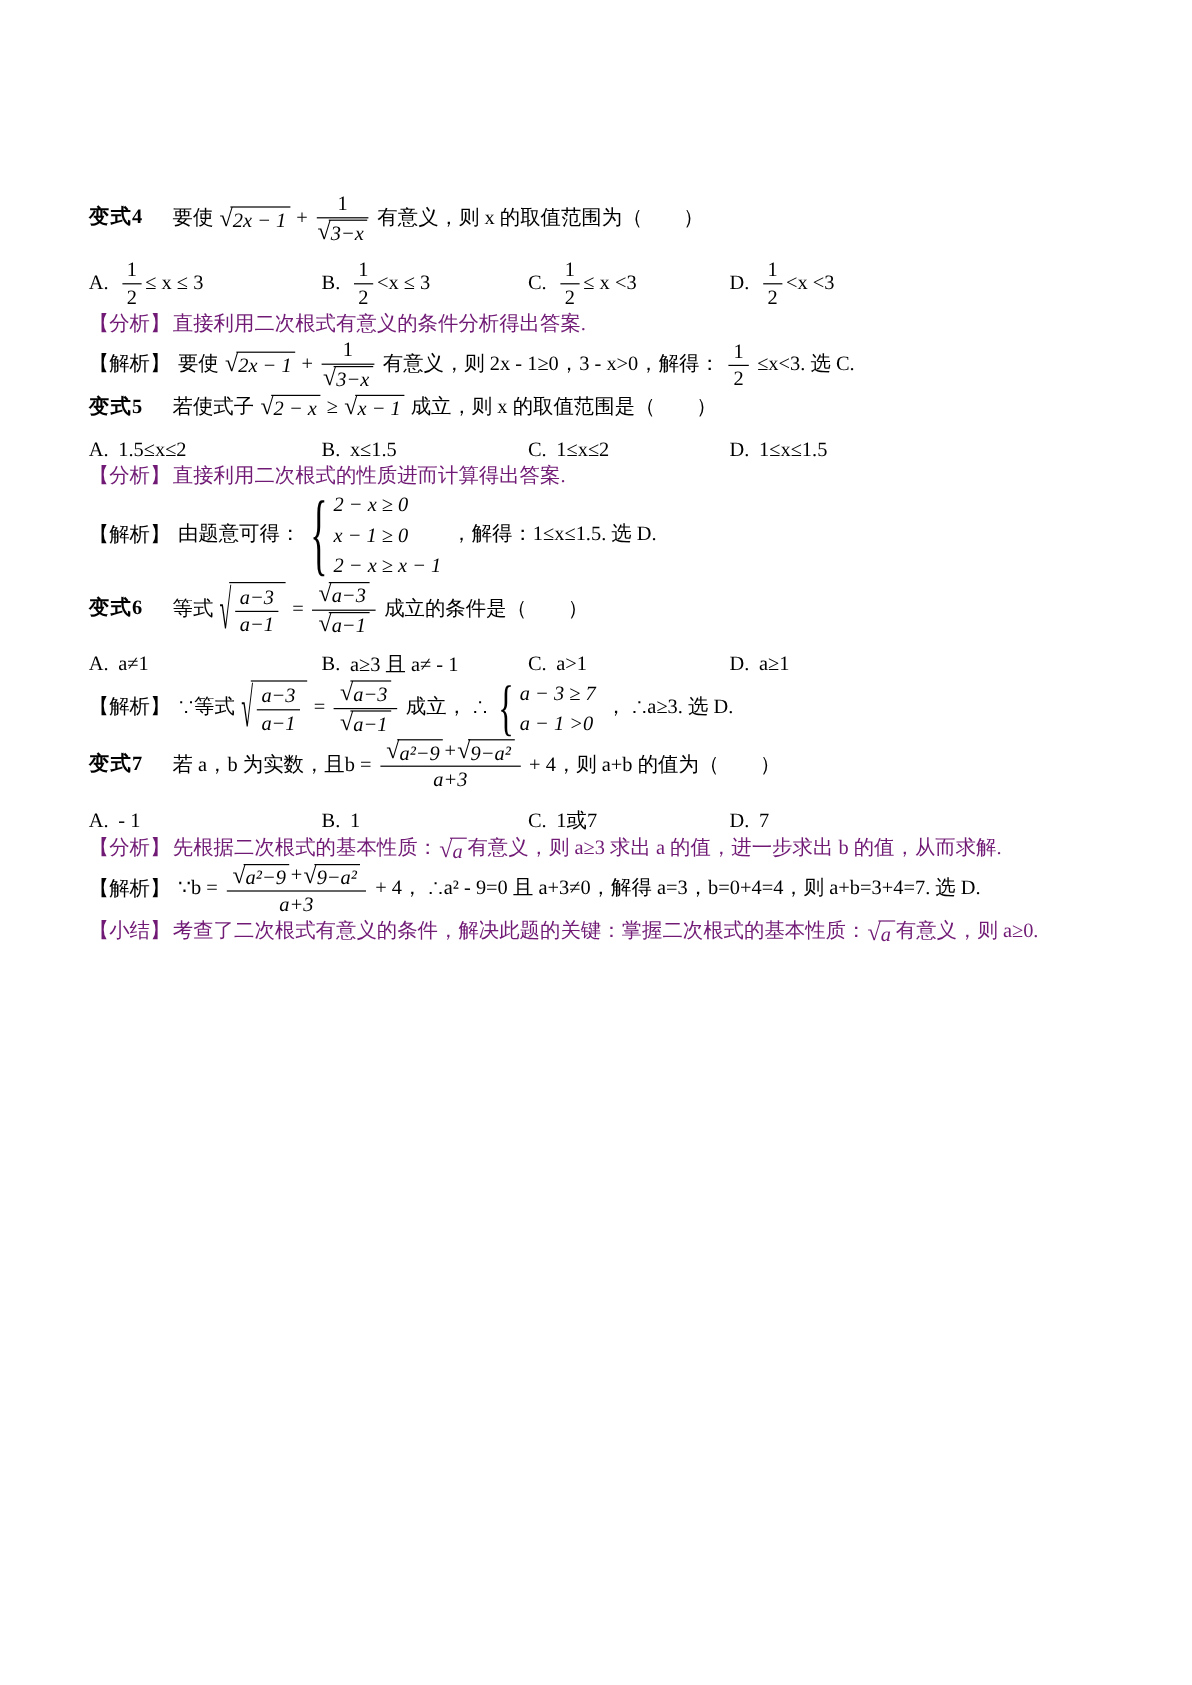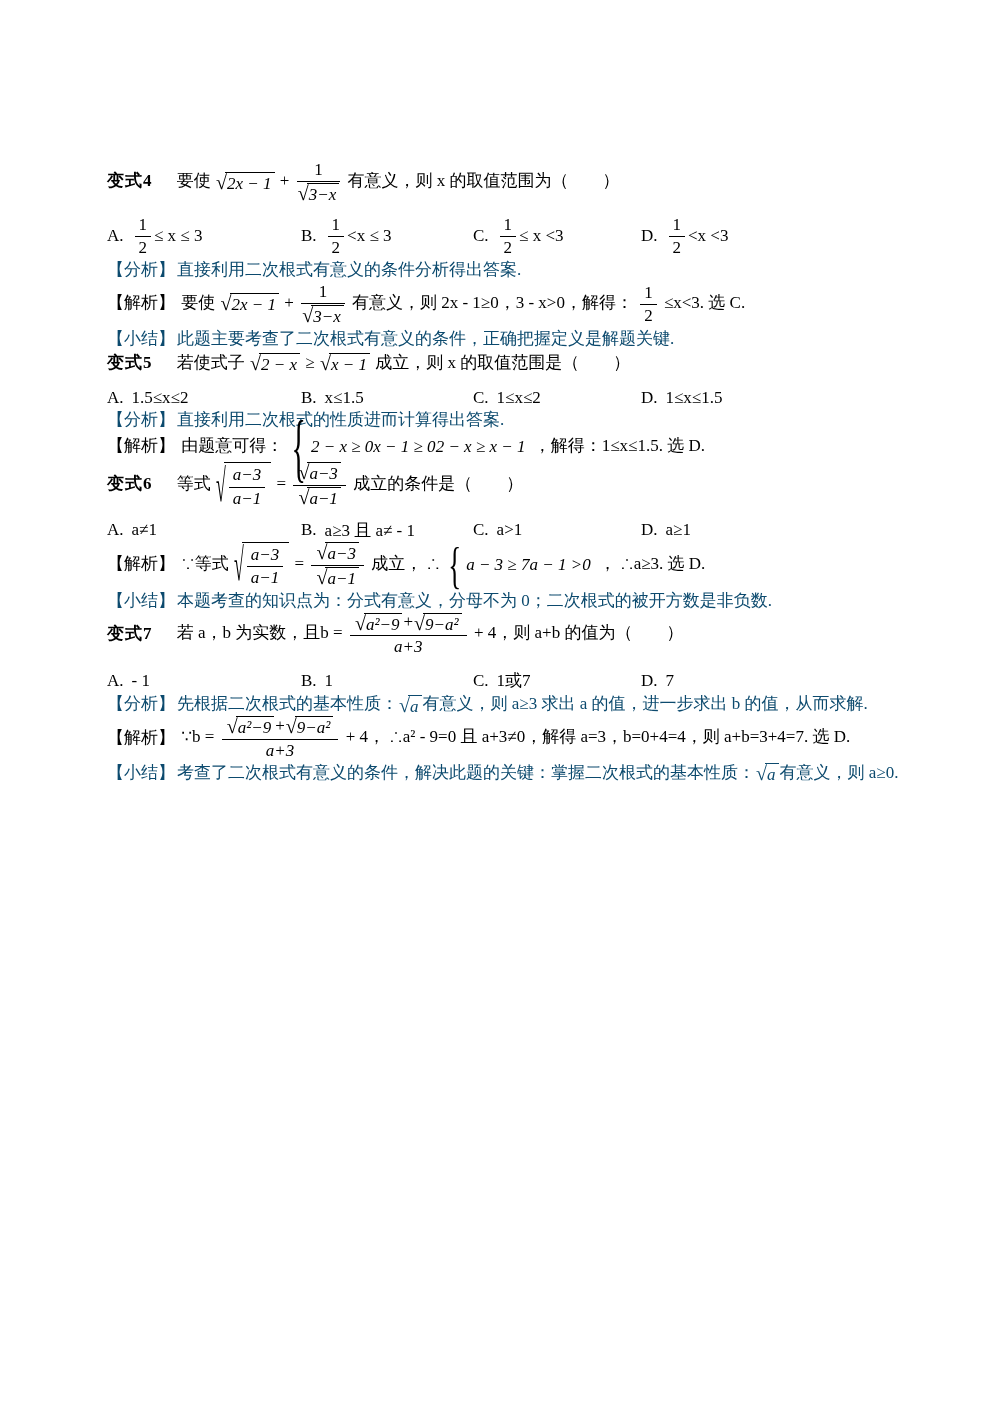--- a/index.html
+++ b/index.html
@@ -4,45 +4,45 @@
 <style>
   html,body{margin:0;padding:0;background:#ffffff;}
   .doc{
     position:relative;
     width:993px;height:1404px;
     background:#ffffff;
     font-family:"Liberation Serif","DejaVu Serif",serif;
     font-size:17px;color:#000000;
     overflow:hidden;
   }
-  .content{position:absolute;left:107px;top:160px;width:824px;}
+  .content{position:absolute;left:74px;top:160px;width:824px;}
   p.row{margin:0;line-height:1.4;}
   .mt10{margin-top:10px}.mt12{margin-top:12px}.mt14{margin-top:14px}
   .mt22{margin-top:22px}.mt30{margin-top:30px}.mt48{margin-top:48px}.mt56{margin-top:56px}.mt8{margin-top:8px}
   .plabel{font-weight:bold;margin-right:20px;letter-spacing:1px;}
-  .red{color:#0c4a6e;}
+  .red{color:#701a75;}
   .tag{margin-right:2px;}
   .it{font-style:italic;}
   
   .sqrt{display:inline-flex;align-items:flex-start;vertical-align:middle;white-space:nowrap;margin:0 1px;}
   .sqrt .rad{display:inline-block;line-height:1;font-size:1.18em;margin-right:-2px;}
   .sqrt .vinc{display:inline-block;border-top:1.4px solid currentColor;padding:1px 3px 0 2px;line-height:1.15;}
   .sqrt.tall{align-items:center;}
   .sqrt.tall .rad{transform:scaleY(2.55);transform-origin:50% 42%;font-size:1.05em;}
   .sqrt.tall .vinc{padding-top:2px;}
   
   .frac{display:inline-flex;flex-direction:column;vertical-align:middle;text-align:center;line-height:1.18;margin:0 3px;}
   .frac .num{display:block;border-bottom:1.4px solid currentColor;padding:0 4px 1px;}
   .frac .den{display:block;padding-top:1px;}
   
   .cases{display:inline-flex;align-items:center;vertical-align:middle;margin:0 4px;}
   .cases .brace{display:inline-block;line-height:1;margin-right:5px;}
   .cases.c3 .brace{font-size:30px;transform:scaleY(2.55);transform-origin:center;}
   .cases.c2 .brace{font-size:27px;transform:scaleY(1.9);transform-origin:center;}
-  .cases .case-col{display:inline-flex;flex-direction:row;align-items:flex-start;line-height:1.5;}
+  .cases .case-col{display:inline-flex;flex-direction:column;align-items:flex-start;line-height:1.5;}
   
   .opts{display:flex;align-items:center;}
   .opt{display:flex;align-items:center;}
   .opt .opt-label{margin-right:8px;}
   .opt1{width:194px}.opt2{width:172px}.opt3{width:168px}.opt4{flex:1}
 </style>
 </head>
 <body>
 
 <div class="doc">
@@ -121,23 +121,20 @@
             </span></span>
         </span>
       <span>有意义，则 2x - 1≥0，3 - x&gt;0，解得：</span>
       <span class="frac">
           <span class="num">1</span>
           <span class="den">2</span>
         </span>
       <span>≤x&lt;3. 选 C.</span>
     </p>
 
-    <p class="row mt10 red">
-      <span class="tag">【小结】</span><span>此题主要考查了二次根式有意义的条件，正确把握定义是解题关键.</span>
-    </p>
 
     <p class="row mt56">
       <span class="plabel">变式5</span>
       <span>若使式子</span>
       <span class="sqrt">
           <span class="rad">√</span>
           <span class="vinc it">2 − x</span>
         </span>
       <span>≥</span>
       <span class="sqrt">
@@ -256,23 +253,20 @@
         <span class="brace">{</span>
         <span class="case-col">
           <span class="it">a − 3 ≥ 7</span>
           <span class="it">a − 1 &gt;0</span>
         </span>
       </span>
       <span>，</span>
       <span>∴a≥3. 选 D.</span>
     </p>
 
-    <p class="row mt8 red">
-      <span class="tag">【小结】</span><span>本题考查的知识点为：分式有意义，分母不为 0；二次根式的被开方数是非负数.</span>
-    </p>
 
     <p class="row mt30">
       <span class="plabel">变式7</span>
       <span>若 a，b 为实数，且b =</span>
       <span class="frac">
         <span class="num"><span class="sqrt">
               <span class="rad">√</span>
               <span class="vinc it">a²−9</span>
             </span><span>+</span><span class="sqrt">
               <span class="rad">√</span>

